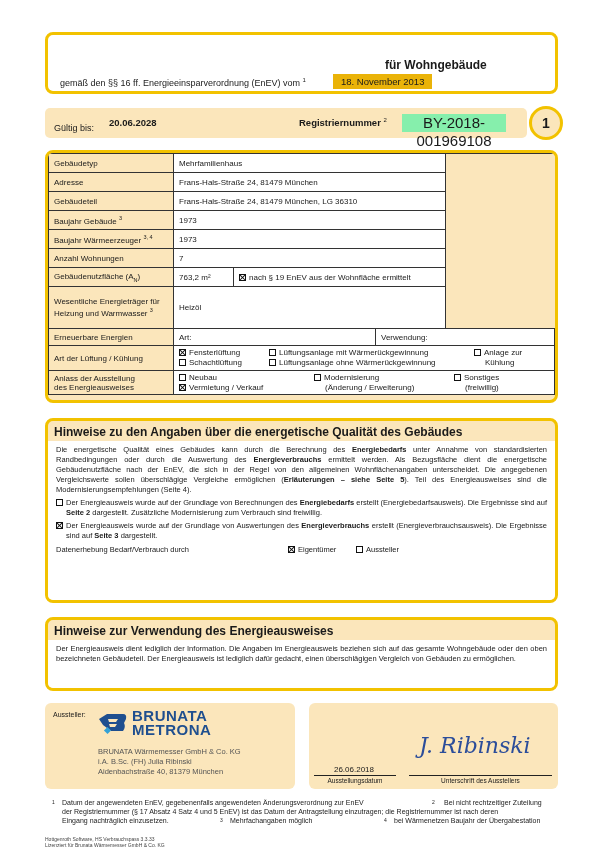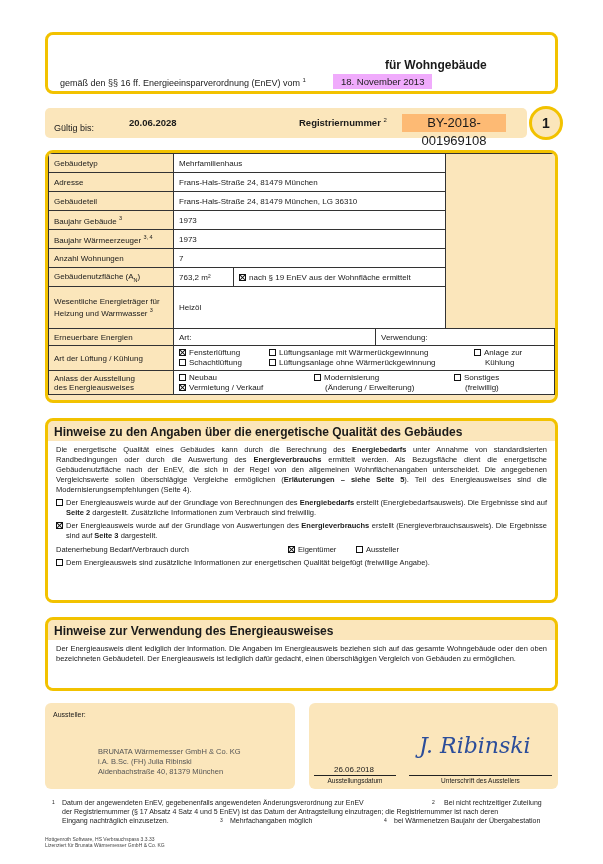--- a/index.html
+++ b/index.html
@@ -8,32 +8,32 @@
 
   
   #header {
     position: absolute; left: 45px; top: 32px; width: 513px; height: 62px;
     border: 3px solid #f2c200; border-radius: 8px; background: #fff;
   }
   #title { position: absolute; left: 12px; top: 4px; font-size: 37px; font-weight: bold; letter-spacing: -0.5px; color: #000; }
   #subtitle { position: absolute; left: 337px; top: 23px; font-size: 12px; font-weight: bold; }
   #legal { position: absolute; left: 12px; top: 42px; font-size: 9px; color: #222; }
   #legal sup { font-size: 6px; }
-  #enev-date { position: absolute; left: 285px; top: 39px; background: #f0abfc; padding: 2px 8px; font-size: 9.5px; }
+  #enev-date { position: absolute; left: 285px; top: 39px; background: #eab308; padding: 2px 8px; font-size: 9.5px; }
 
   
   #validity {
     position: absolute; left: 45px; top: 108px; width: 482px; height: 30px;
     background: #fbe6bb; border-radius: 5px;
   }
   #valid-label { position: absolute; left: 9px; top: 15px; font-size: 9px; }
-  #valid-date { position: absolute; left: 84px; top: 9px; font-size: 9.5px; font-weight: bold; }
+  #valid-date { position: absolute; left: 64px; top: 9px; font-size: 9.5px; font-weight: bold; }
   #reg-label { position: absolute; left: 254px; top: 9px; font-size: 9.5px; font-weight: bold; }
   #reg-label sup { font-size: 6px; font-weight: normal; }
-  #reg-value { position: absolute; left: 357px; top: 6px; width: 104px; height: 18px; background: #fdba74; font-size: 13px; line-height: 18px; text-align: center; }
+  #reg-value { position: absolute; left: 357px; top: 6px; width: 104px; height: 18px; background: #86efac; font-size: 15px; line-height: 18px; text-align: center; }
   #page-badge {
     position: absolute; left: 529px; top: 106px; width: 34px; height: 34px;
     border: 3px solid #f2c200; border-radius: 50%; background: #fbe6bb;
     font-size: 14px; font-weight: bold; text-align: center; line-height: 28px;
   }
 
   
   .panel {
     position: absolute; left: 45px; width: 513px;
     border: 3px solid #f2c200; border-radius: 8px; background: #fbe6bb; overflow: hidden;
@@ -180,45 +180,52 @@
   </tbody>
     </table>
 </div>
 
 <div class="panel" id="hinweise1">
   <div class="panel-title">Hinweise zu den Angaben über die energetische Qualität des Gebäudes</div>
   <div class="panel-body">
     <div class="para just"><span>Die energetische Qualität eines Gebäudes kann durch die Berechnung des </span><b>Energiebedarfs</b><span> unter Annahme von standardisierten Randbedingungen oder durch die Auswertung des </span><b>Energieverbrauchs</b><span> ermittelt werden. Als Bezugsfläche dient die energetische Gebäudenutzfläche nach der EnEV, die sich in der Regel von den allgemeinen Wohnflächenangaben unterscheidet. Die angegebenen Vergleichswerte sollen überschlägige Vergleiche ermöglichen (</span><b>Erläuterungen – siehe Seite 5</b><span>). Teil des Energieausweises sind die Modernisierungsempfehlungen (Seite 4).</span></div>
     <div class="indent-item">
       <span class="cb"></span>
-      <div class="just"><span>Der Energieausweis wurde auf der Grundlage von Berechnungen des </span><b>Energiebedarfs</b><span> erstellt (Energiebedarfsausweis). Die Ergebnisse sind auf </span><b>Seite 2</b><span> dargestellt. Zusätzliche Informationen zum Verbrauch sind freiwillig.</span></div>
+      <div class="just"><span>Der Energieausweis wurde auf der Grundlage von Berechnungen des </span><b>Energiebedarfs</b><span> erstellt (Energiebedarfsausweis). Die Ergebnisse sind auf </span><b>Seite 2</b><span> dargestellt. Zusätzliche Modernisierung zum Verbrauch sind freiwillig.</span></div>
     </div>
     <div class="indent-item">
       <span class="cb x"></span>
       <div class="just"><span>Der Energieausweis wurde auf der Grundlage von Auswertungen des </span><b>Energieverbrauchs</b><span> erstellt (Energieverbrauchsausweis). Die Ergebnisse sind auf </span><b>Seite 3</b><span> dargestellt.</span></div>
     </div>
     <div style="display:flex; margin-top:4px;">
       <div style="width:232px">Datenerhebung Bedarf/Verbrauch durch</div>
       <div style="width:68px"><span class="cb x"></span><span>Eigentümer</span></div>
       <div><span class="cb"></span><span>Aussteller</span></div>
     </div>
-    <div class="indent-item">
-      <span class="cb"></span>
-      <div>Dem Energieausweis sind zusätzliche Informationen zur energetischen Qualität beigefügt (freiwillige Angabe).</div>
-    </div>
   </div>
 </div>
 
 <div class="panel" id="hinweise2">
   <div class="panel-title">Hinweise zur Verwendung des Energieausweises</div>
   <div class="panel-body just">Der Energieausweis dient lediglich der Information. Die Angaben im Energieausweis beziehen sich auf das gesamte Wohngebäude oder den oben bezeichneten Gebäudeteil. Der Energieausweis ist lediglich dafür gedacht, einen überschlägigen Vergleich von Gebäuden zu ermöglichen.</div>
 </div>
 
 <div class="issuer-box" id="issuer">
   <div id="issuer-label">Aussteller:</div>
+  <div id="logo">
+    <svg width="30" height="24" viewBox="0 0 30 24">
+      <path d="M2 8 L10 3 L26 3 Q30 3 29 8 L27 12 Q29 16 26 20 L14 20 L6 14 Z" fill="#1f4f8f"></path>
+      <path d="M11 8 L21 8 L19 11 L12 11 Z M12 13 L20 13 L18 16 L13 16 Z" fill="#fbe6bb"></path>
+      <rect x="8" y="17" width="5" height="5" transform="rotate(45 10.5 19.5)" fill="#33a1d6"></rect>
+    </svg>
+    <div id="logo-text">
+        <div>BRUNATA</div>
+        <div>METRONA</div>
+      </div>
+  </div>
   <div id="issuer-lines">
     <div>BRUNATA Wärmemesser GmbH &amp; Co. KG</div>
     <div>i.A. B.Sc. (FH) Julia Ribinski</div>
     <div>Aidenbachstraße 40, 81379 München</div>
   </div>
 </div>
 
 <div class="issuer-box" id="signature">
   <div id="sig-script">J. Ribinski</div>
   <div id="issue-date">26.06.2018</div>

